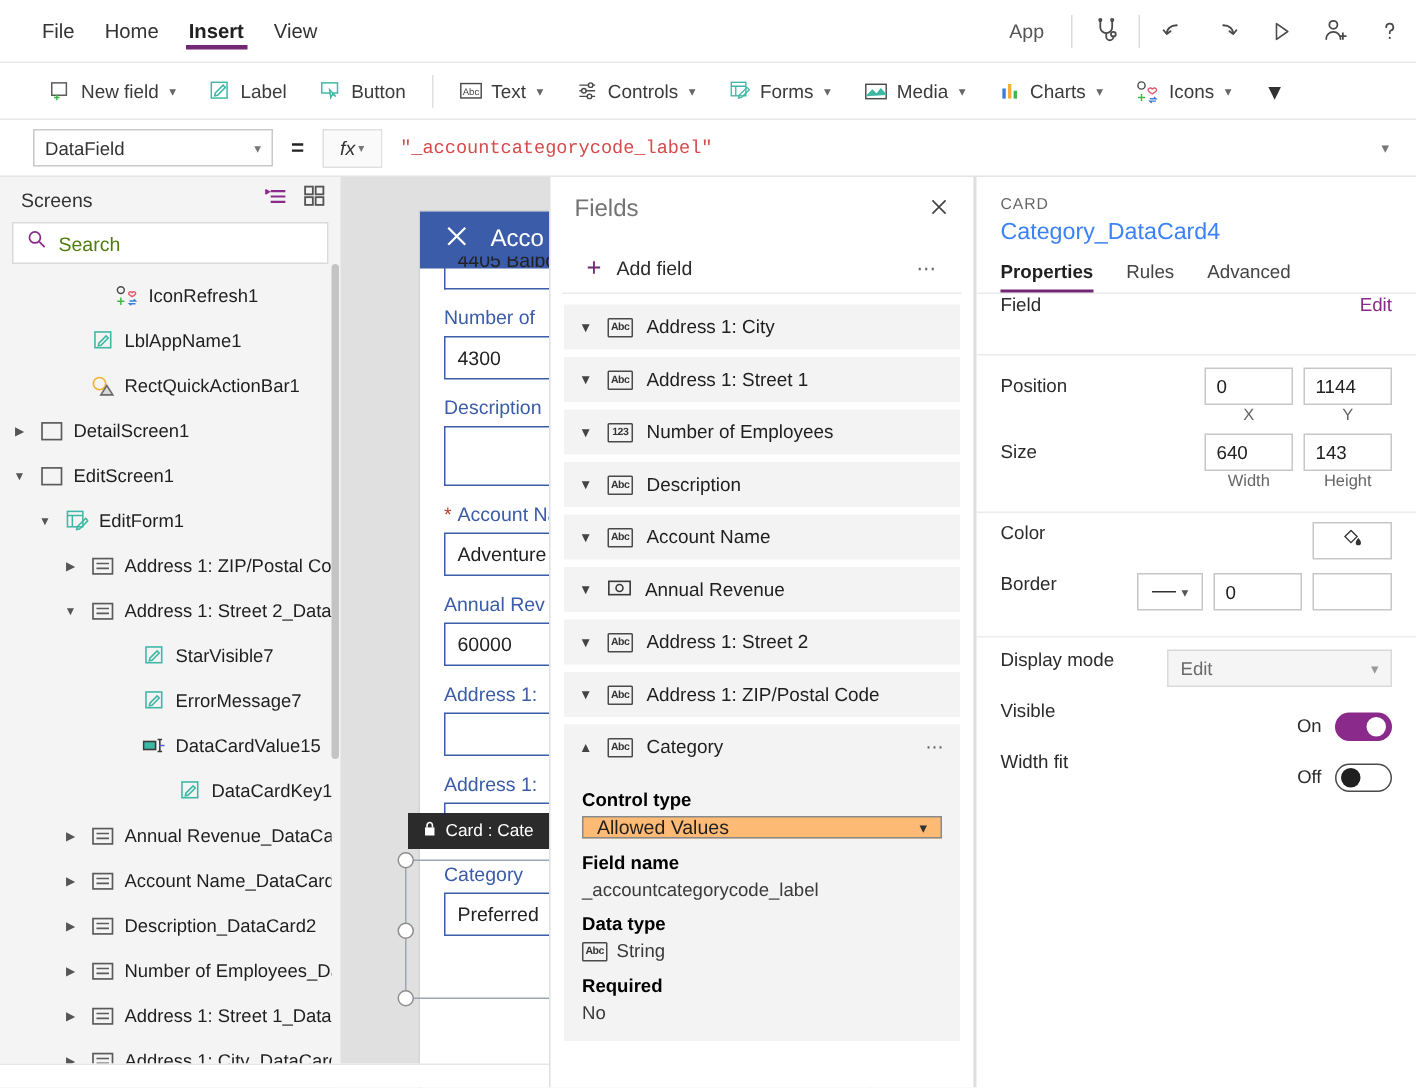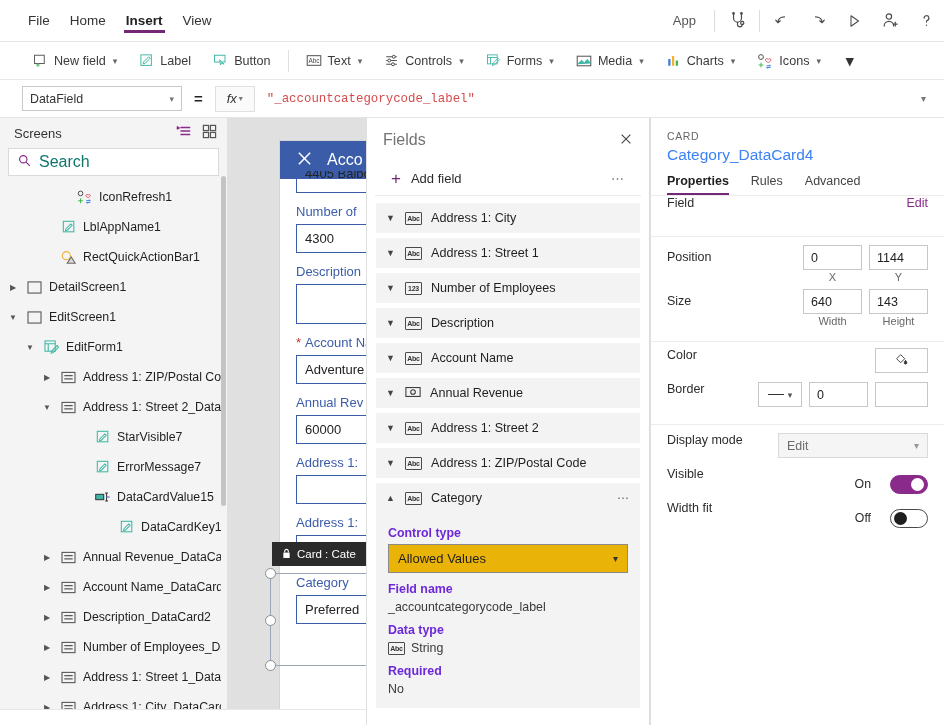--- a/index.html
+++ b/index.html
@@ -93,21 +93,21 @@
   .left-head {
     height: 30px; display: flex; align-items: center; padding: 0 10px 0 14px;
   }
   .left-head .title { font-size: 13px; color: #333; }
   .left-head .hicons { margin-left: auto; display: flex; gap: 10px; align-items: center; }
   .search-wrap { padding: 0 8px 6px 8px; }
   .search {
     height: 28px; background: #fff; border: 1px solid #dadada;
     display: flex; align-items: center; gap: 8px; padding: 0 9px;
   }
-  .search .ph { font-size: 16px; color: #0f766e; }
+  .search .ph { font-size: 13px; color: #4d7c0f; }
   .tree { flex: 1; overflow: hidden; position: relative; }
   .tnode {
     height: 30px; display: flex; align-items: center; gap: 6px;
     font-size: 12.3px; color: #1f1f1f; padding-right: 6px; white-space: nowrap;
     overflow: hidden;
   }
   .tnode.sel { background: #e2e2e2; }
   .tw { width: 14px; display: flex; align-items: center; justify-content: center; flex: 0 0 14px; }
   .arrow { font-size: 8px; color: #555; }
   .ticon-sm { width: 17px; flex: 0 0 17px; display: flex; align-items: center; justify-content: center; }
@@ -186,24 +186,24 @@
   .fp-item {
     height: 30px; background: #f3f3f3; margin-bottom: 5px;
     display: flex; align-items: center; gap: 9px; padding: 0 10px;
     font-size: 12.6px; color: #1f1f1f;
   }
   .fp-item .chev { font-size: 9px; color: #444; width: 10px; }
   .fp-item .dots { margin-left: auto; color: #666; letter-spacing: 1px; font-size: 12px; }
   .fp-exp { background: #f3f3f3; margin-bottom: 5px; padding-bottom: 12px; }
   .fp-exp .fp-item { margin-bottom: 0; }
   .fp-exp-body { padding: 4px 12px 0 12px; }
-  .fp-exp-body .lbl { font-size: 12.4px; color: #6d28d9; font-weight: bold; margin: 9px 0 4px 0; }
+  .fp-exp-body .lbl { font-size: 12.4px; color: #000000; font-weight: bold; margin: 9px 0 4px 0; }
   .fp-exp-body .val { font-size: 12.4px; color: #3a3a3a; display: flex; align-items: center; gap: 6px; }
   .fp-sel {
-    height: 29px; background: #eab308; border: 1px solid #8a8a8a;
+    height: 15px; background: #fdba74; border: 1px solid #8a8a8a;
     display: flex; align-items: center; padding: 0 9px;
     font-size: 13px; color: #1f1f1f; margin-top: 2px;
   }
   .fp-sel .chev { margin-left: auto; font-size: 10px; color: #333; }
 
   
   .chip {
     width: 17px; height: 13px; border: 1.3px solid #4a4a4a; border-radius: 1px;
     font-size: 7px; display: flex; align-items: center; justify-content: center;
     color: #333; flex: 0 0 17px; letter-spacing: -0.3px; font-weight: bold;
@@ -246,21 +246,21 @@
     display: flex; align-items: center; justify-content: center; gap: 4px;
   }
   .bordsel .line { width: 16px; height: 1.5px; background: #333; }
   .bordsel .chev { font-size: 9px; color: #555; }
   .swatch { width: 53px; height: 25px; border: 1px solid #c7c7c7; background: #fff; }
   .dsel {
     margin-left: auto; width: 150px; height: 25px; border: 1px solid #dadada; background: #f5f5f5;
     display: flex; align-items: center; padding: 0 8px; font-size: 12.4px; color: #6b6b6b;
   }
   .dsel .chev { margin-left: auto; font-size: 10px; color: #999; }
-  .tog-wrap { margin-left: auto; display: flex; align-items: center; gap: 19px; }
+  .tog-wrap { margin-left: auto; display: flex; align-items: center; gap: 9px; }
   .tog-lbl { font-size: 12.3px; color: #2b2b2b; }
   .toggle {
     width: 38px; height: 19px; border-radius: 10px; position: relative;
     border: 1px solid #4a4a4a;
   }
   .toggle.on { background: #8a2a8a; border-color: #8a2a8a; }
   .toggle.off { background: #fff; }
   .knob { position: absolute; width: 13px; height: 13px; border-radius: 50%; top: 2px; }
   .toggle.on .knob { background: #fff; right: 3px; }
   .toggle.off .knob { background: #1f1f1f; left: 3px; }

